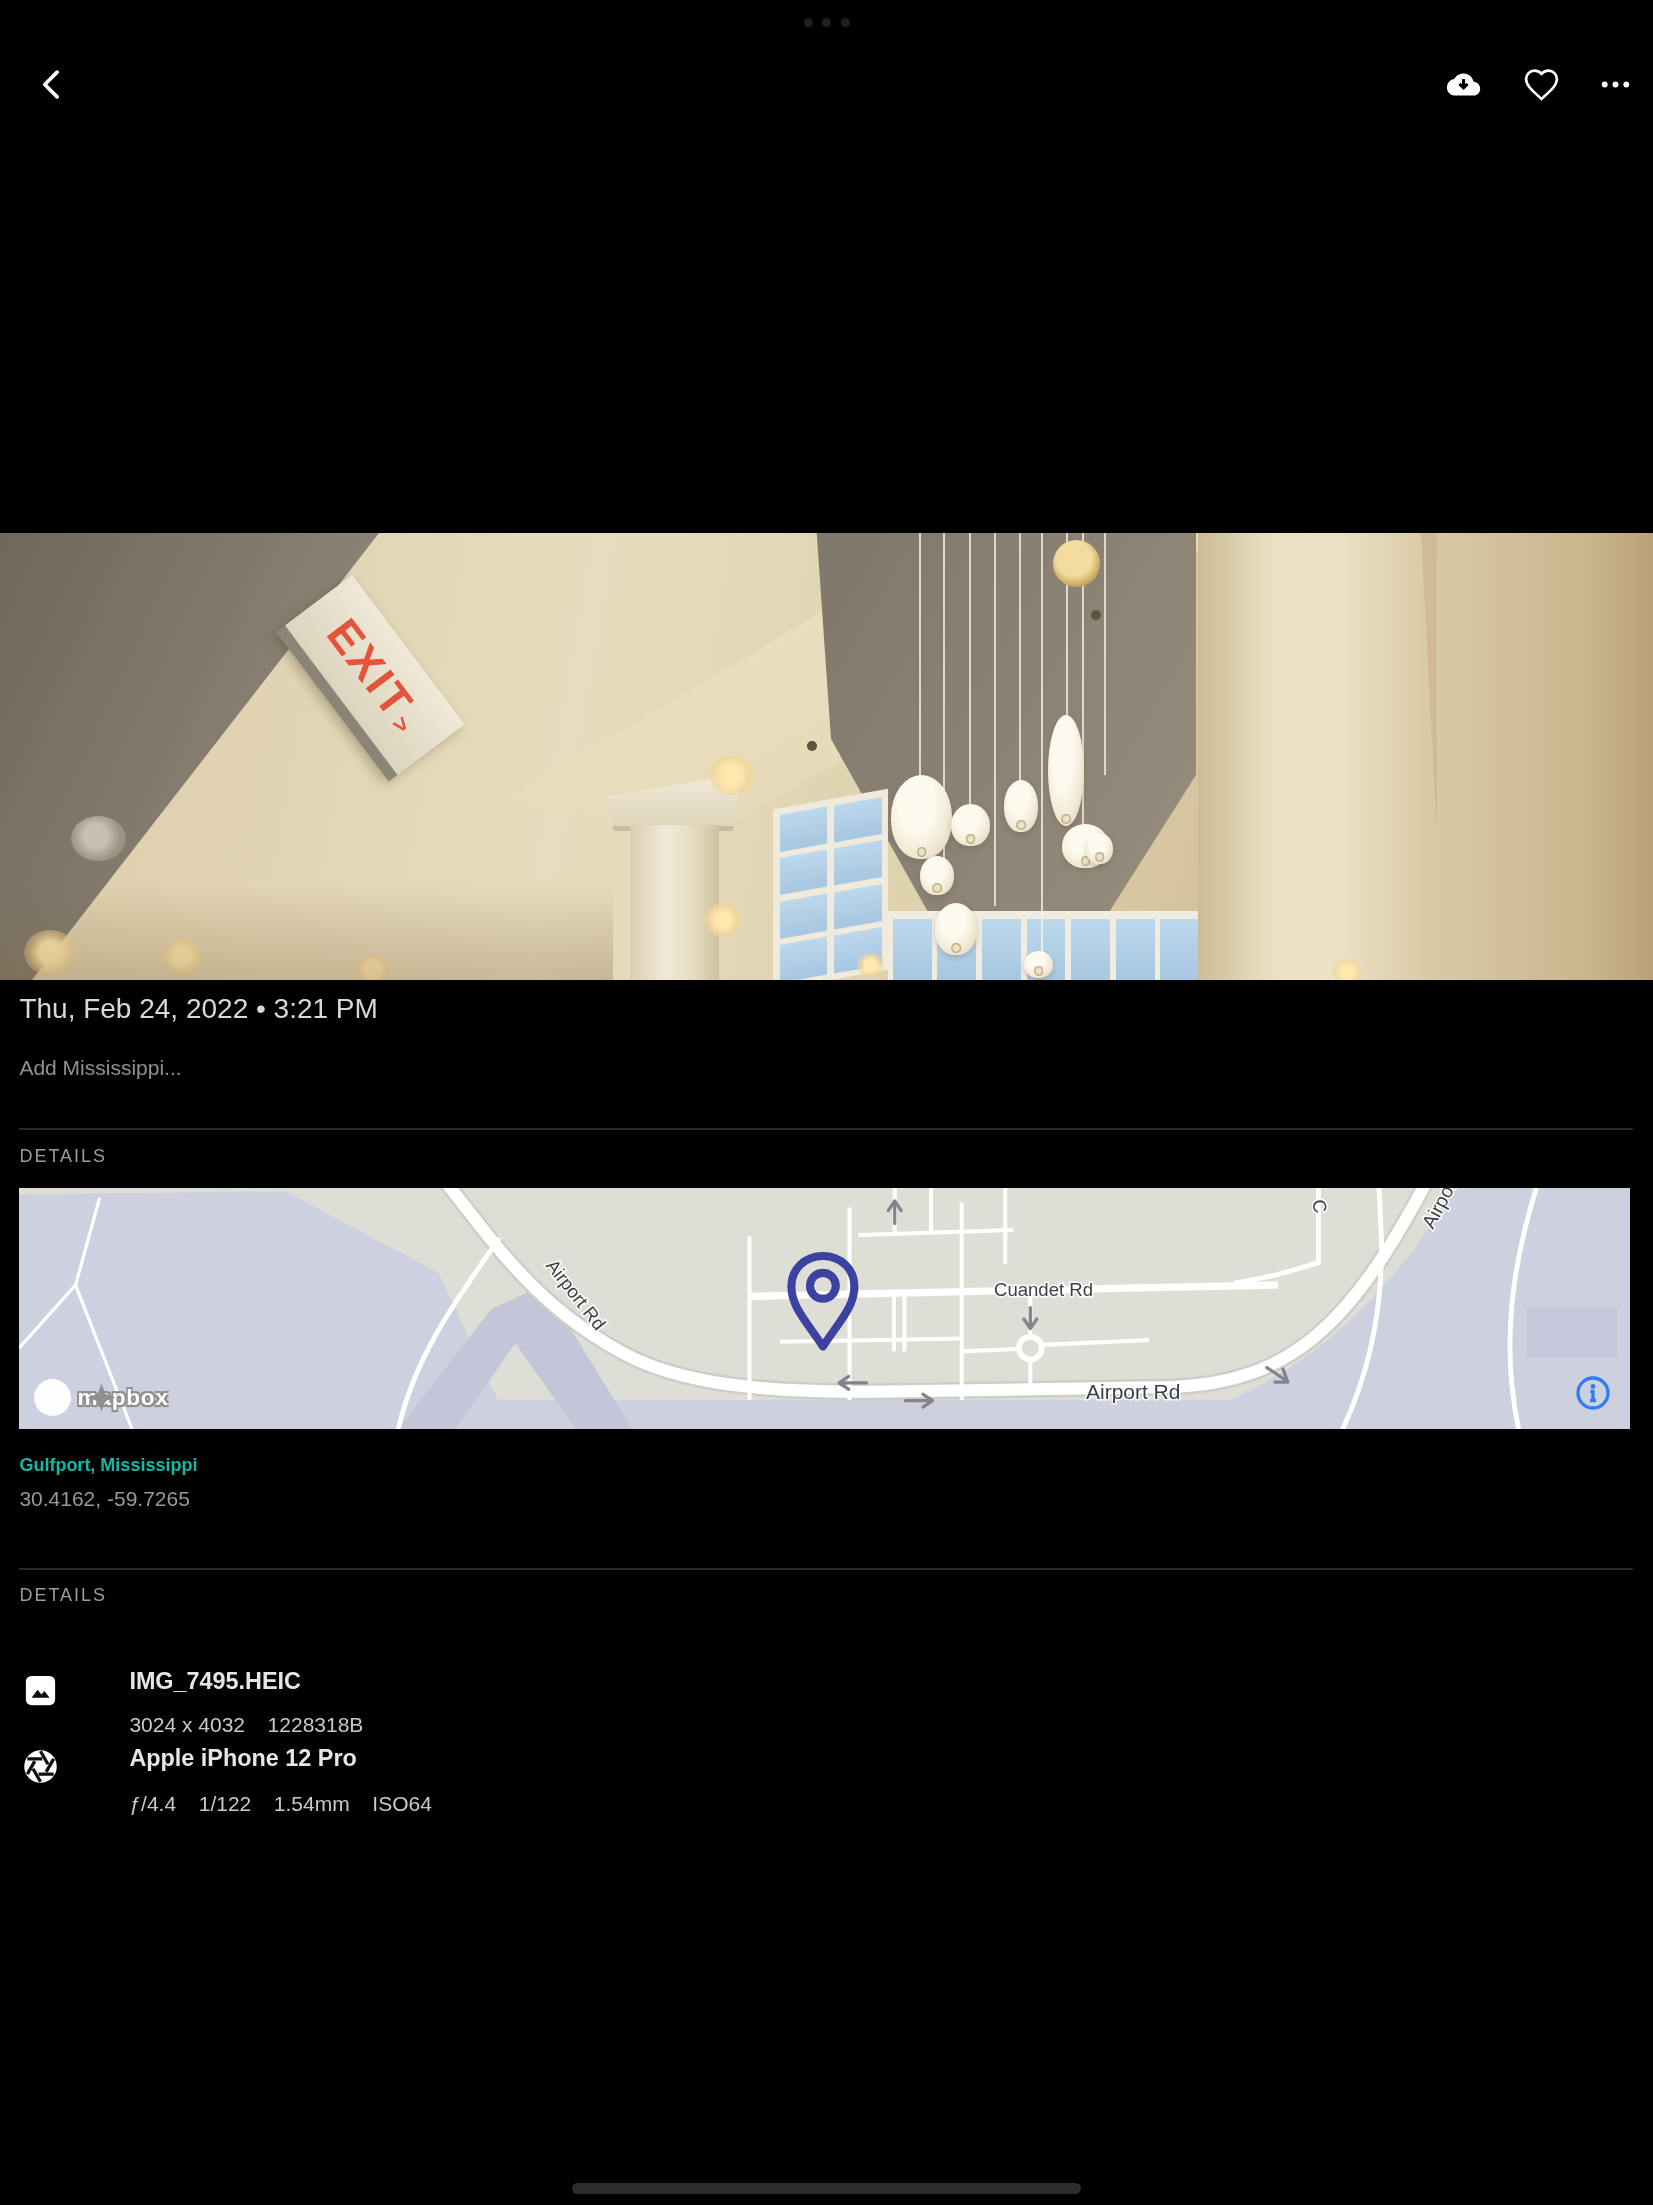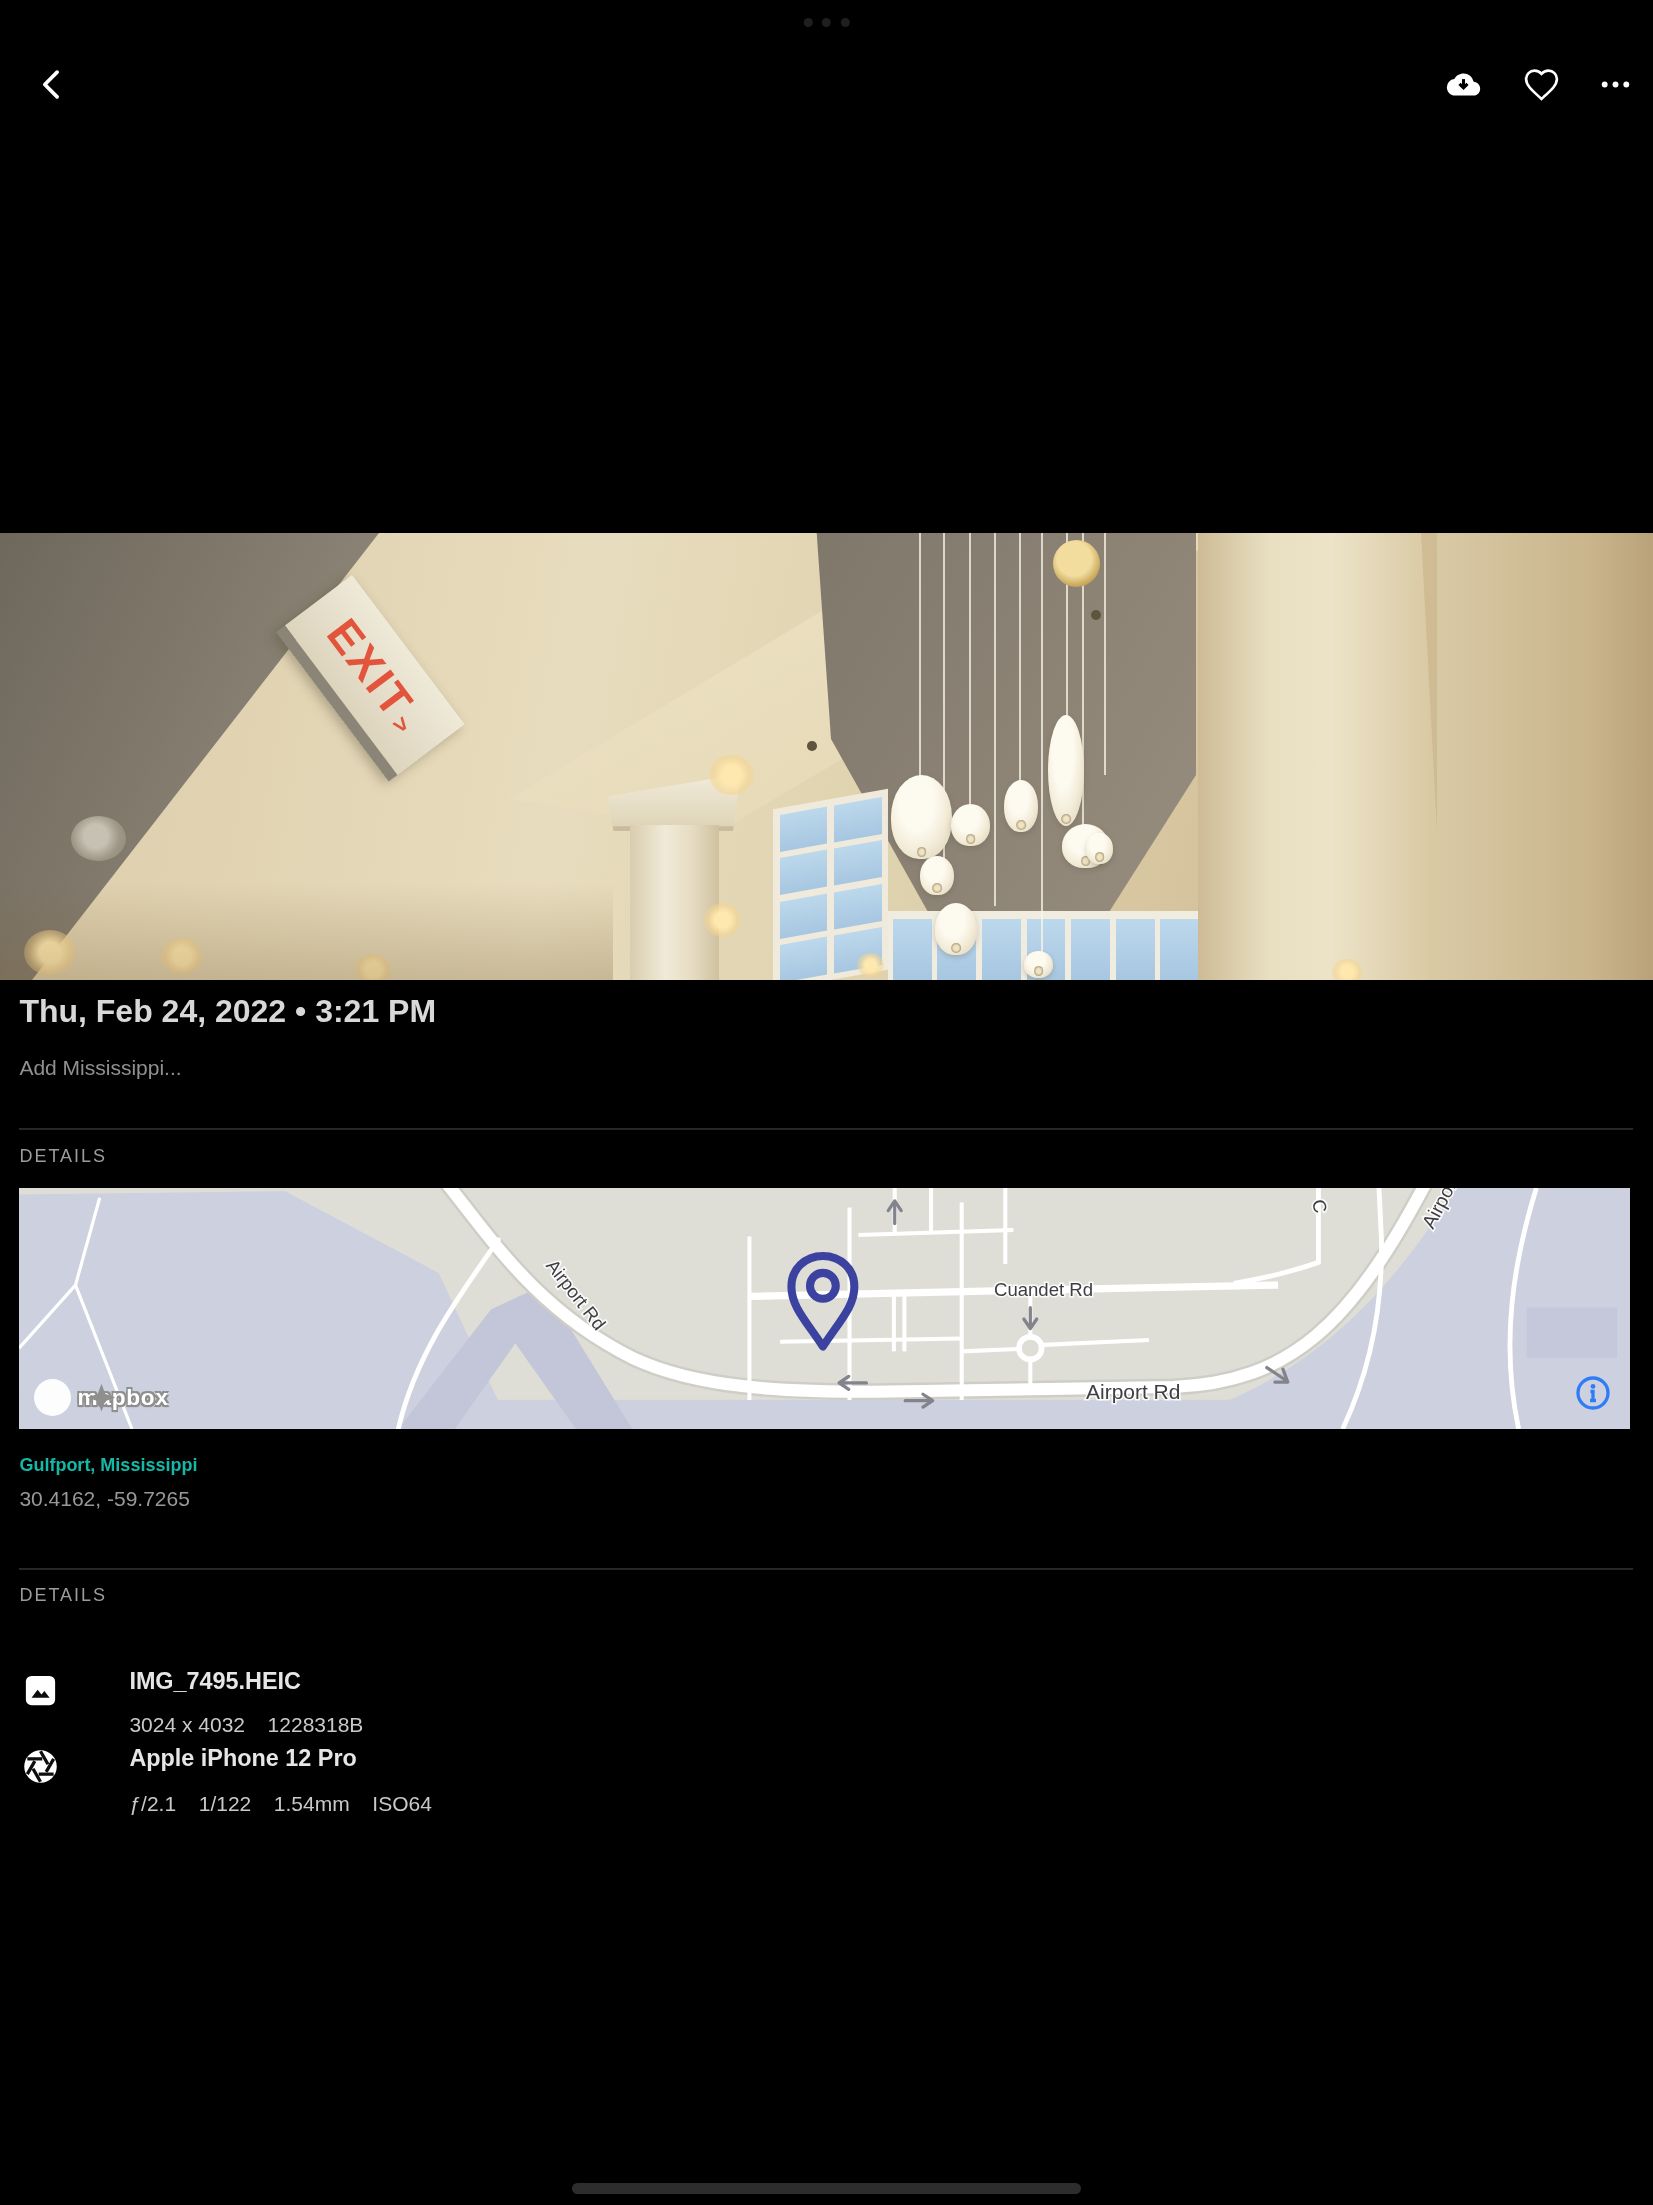--- a/index.html
+++ b/index.html
@@ -54,21 +54,21 @@
      box-shadow:0 2.4px 4.8px rgba(90,80,55,.25);}
   .lamp::after{content:"";position:absolute;left:50%;bottom:2.4px;transform:translateX(-50%);
      width:9.7px;height:9.7px;border-radius:50%;background:radial-gradient(#efe3c2 0 35%,#7a6a4a 100%);}
   .glow{position:absolute;border-radius:50%;background:radial-gradient(circle,#ffe8ae 0 30%,rgba(246,212,140,.55) 60%,rgba(240,205,130,0) 100%);}
   .ph-gold{left:1053px;top:6.5px;width:47px;height:47px;border-radius:50%;
      background:radial-gradient(circle at 45% 40%,#f2dd9e 0 45%,#c8a95c 70%,#8f7433 100%);}
   .dot-s{position:absolute;width:9.7px;height:9.7px;border-radius:50%;background:#5f553f;}
   .ph-dim{left:0;bottom:0;width:613px;height:97px;background:linear-gradient(rgba(120,95,55,0),rgba(120,95,55,.28));}
 
   
-  .date{position:absolute;left:19.4px;top:993px;font-size:32px;font-weight:700;color:#d8d8d8;}
+  .date{position:absolute;left:19.4px;top:993px;font-size:28px;font-weight:400;color:#d8d8d8;}
   .desc{position:absolute;left:19.4px;top:1056px;font-size:21px;color:#8f9093;cursor:text;}
   .divider{position:absolute;left:19.4px;width:1614px;height:1.6px;background:#27272a;}
   .sec-label{position:absolute;left:19.4px;font-size:18px;color:#9c9ca0;letter-spacing:2px;}
   .place{position:absolute;left:19.4px;top:1455px;font-size:18px;font-weight:700;color:#14b8a6;}
   .coords{position:absolute;left:19.4px;top:1487px;font-size:21px;color:#98989c;}
 
   
   .map{position:absolute;left:19.4px;top:1188px;width:1611px;height:241px;overflow:hidden;background:#dfded6;cursor:pointer;}
   .map svg{position:absolute;left:0;top:0;width:100%;height:100%;}
   .map text{font-family:"Liberation Sans","DejaVu Sans",sans-serif;fill:#3e3e44;
@@ -317,19 +317,19 @@
             <path d="M20.1 7.3 L15.5 15.3"></path>
             <path d="M20.1 16.7 L10.9 16.7"></path>
           <path d="M12 21.4 L7.4 13.4"></path>
             <path d="M3.9 16.7 L8.5 8.7"></path>
             <path d="M3.9 7.3 L13.1 7.3"></path>
         </g>
       </svg>
     </span>
     <div class="d-name" style="top:1745px;">Apple iPhone 12 Pro</div>
     <div class="d-meta" style="top:1792px;">
-      <span>ƒ/2.1</span><span>1/122</span><span>1.54mm</span><span>ISO64</span>
+      <span>ƒ/4.4</span><span>1/122</span><span>1.54mm</span><span>ISO64</span>
     </div>
   </div>
 
   <div class="home-indicator"></div>
 </div>
 
 
 </body></html>

